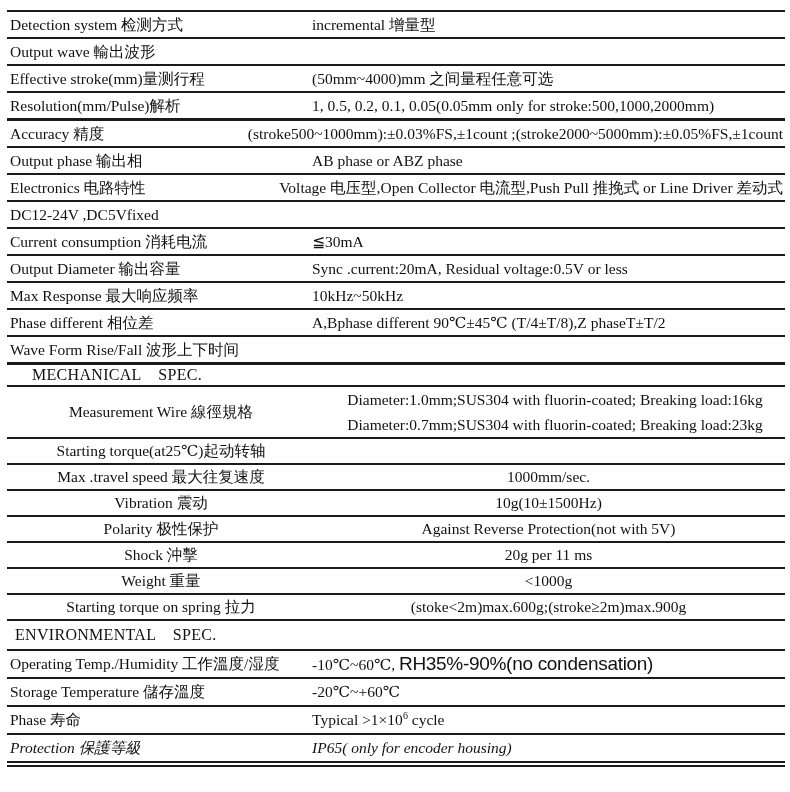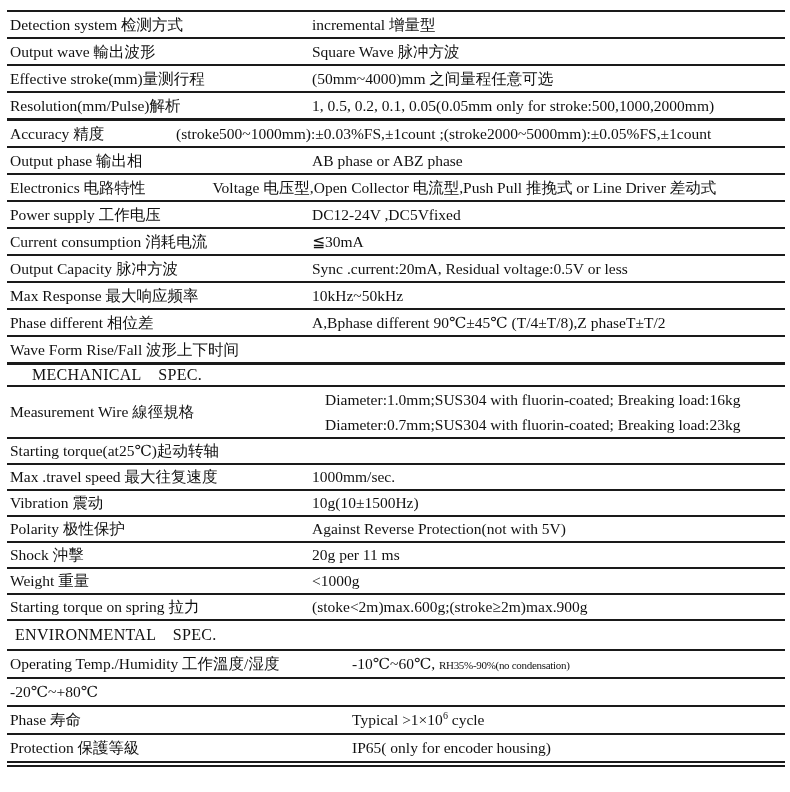--- a/index.html
+++ b/index.html
@@ -29,70 +29,69 @@
   }
   .row .label {
     width: 302px;
     flex: none;
   }
   .row .value {
     flex: 1;
   }
   
   .row.wide .label { width: auto; flex: none; }
-  .row.wide .value { text-align: center; padding-right: 2px; }
+  .row.wide .value { text-align: right; padding-right: 2px; }
   
   .row.thick { border-bottom-width: 3px; }
   
-  .row.h-mech { min-height: 24px; }
-  .row.h-env  { min-height: 26px; gap: 40px; }
+  .row.h-mech { min-height: 24px; text-align: center; }
+  .row.h-env  { min-height: 26px; }
   
   .row.tall { min-height: 50px; align-items: center; }
   .row.tall .value-lines { flex: 1; padding-left: 13px; }
   .row.tall .value-lines > div { line-height: 25px; }
   
   .row.section { border-bottom-width: 2px; }
   .row.section-mech { min-height: 20px; text-align: right; }
   .row.section-env  { min-height: 28px; align-items: center; }
   .section-title {
     white-space: pre;
     font-size: 16px;
     letter-spacing: 0.3px;
   }
   .section-mech .section-title { padding-left: 22px; }
   .section-env  .section-title { padding-left: 5px; }
-  .row.last { border-bottom: none; }
+  .row.last { border-bottom: none; font-style: italic; }
   .double-rule {
     height: 2px;
     border-top: 2px solid #1a1a1a;
     border-bottom: 2px solid #1a1a1a;
   }
   .mono {
-    font-family: Liberation Serif, serif;
-    font-size: 11px;
+    font-family: Liberation Sans, sans-serif;
+    font-size: 19px;
     letter-spacing: -0.3px;
   }
   sup {
     font-size: 10px;
     line-height: 0;
   }
 </style>
 </head>
 <body>
 
 <div class="sheet">
 
   <div class="row">
     <span class="label">Detection system 检测方式</span>
     <span class="value">incremental 增量型</span>
   </div>
 
   <div class="row">
     <span class="label">Output wave 輸出波形</span>
-    <span class="value">Square Wave 脉冲方波</span>
   </div>
 
   <div class="row">
     <span class="label">Effective stroke(mm)量测行程</span>
     <span class="value">(50mm~4000)mm 之间量程任意可选</span>
   </div>
 
   <div class="row thick">
     <span class="label">Resolution(mm/Pulse)解析</span>
     <span class="value">1, 0.5, 0.2, 0.1, 0.05(0.05mm only for stroke:500,1000,2000mm)</span>
@@ -107,31 +106,30 @@
     <span class="label">Output phase 输出相</span>
     <span class="value">AB phase or ABZ phase</span>
   </div>
 
   <div class="row wide">
     <span class="label">Electronics  电路特性</span>
     <span class="value">Voltage 电压型,Open Collector 电流型,Push Pull 推挽式 or Line Driver 差动式</span>
   </div>
 
   <div class="row">
-    <span class="label">Power supply 工作电压</span>
     <span class="value">DC12-24V ,DC5Vfixed</span>
   </div>
 
   <div class="row">
     <span class="label">Current consumption 消耗电流</span>
     <span class="value">≦30mA</span>
   </div>
 
   <div class="row">
-    <span class="label">Output Capacity 脉冲方波</span>
+    <span class="label">Output Diameter 输出容量</span>
     <span class="value">Sync .current:20mA, Residual voltage:0.5V or less</span>
   </div>
 
   <div class="row">
     <span class="label">Max Response 最大响应频率</span>
     <span class="value">10kHz~50kHz</span>
   </div>
 
   <div class="row">
     <span class="label">Phase different 相位差</span>
@@ -191,21 +189,22 @@
   <div class="row section section-env">
     <span class="section-title">ENVIRONMENTAL    SPEC.</span>
   </div>
 
   <div class="row h-env">
     <span class="label">Operating Temp./Humidity 工作溫度/湿度</span>
     <span class="value"><span>-10℃~60℃, </span><span class="mono">RH35%-90%(no condensation)</span></span>
   </div>
 
   <div class="row h-env">
-    <span class="value">-20℃~+80℃</span>
+    <span class="label">Storage Temperature 儲存溫度</span>
+    <span class="value">-20℃~+60℃</span>
   </div>
 
   <div class="row h-env">
     <span class="label">Phase  寿命</span>
     <span class="value"><span>Typical &gt;1×10</span><sup>6</sup><span> cycle</span></span>
   </div>
 
   <div class="row h-env last">
     <span class="label">Protection 保護等級</span>
     <span class="value">IP65( only for encoder housing)</span>

